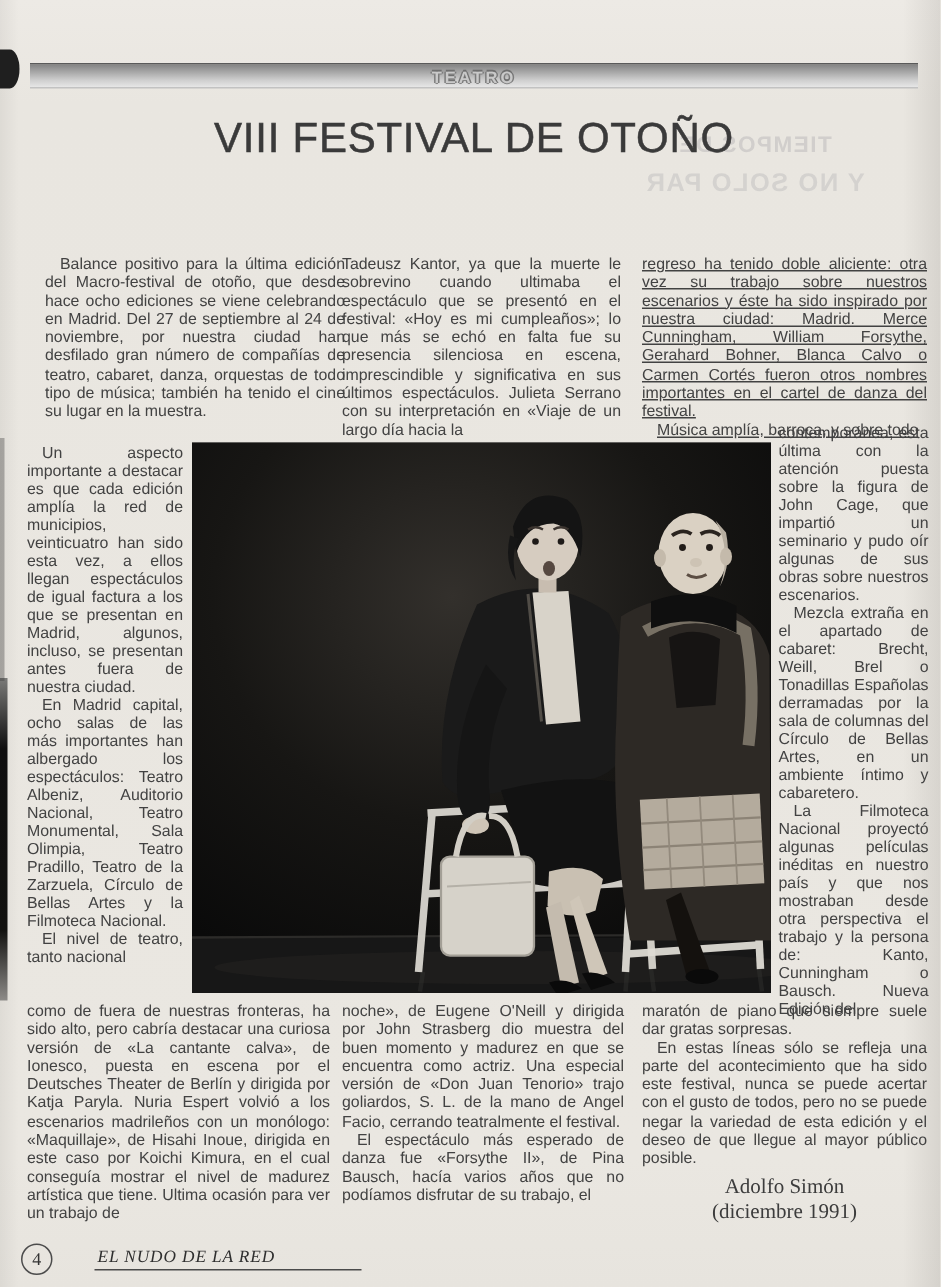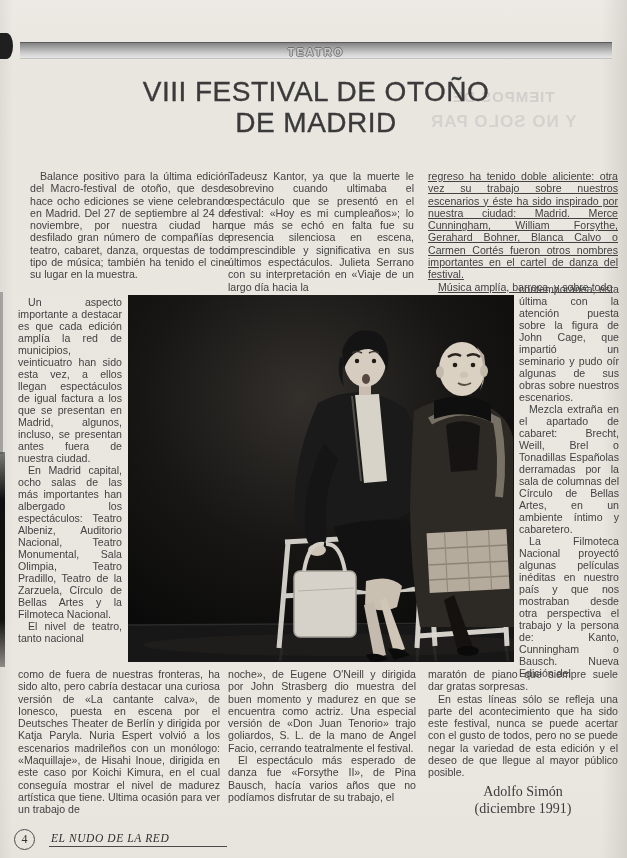--- a/index.html
+++ b/index.html
@@ -54,21 +54,21 @@
   figure.photo{position:absolute;left:128px;top:295px;width:386px;height:367px;margin:0;background:#0d0d0d;}
   figure.photo svg{display:block;width:100%;height:100%;}
   
   .footer{position:absolute;left:14px;top:827px;height:24px;display:flex;align-items:center;}
   .pagenum{
     width:19px;height:19px;border:1.6px solid #4c4c4c;border-radius:50%;
     display:flex;align-items:center;justify-content:center;
     font-family:"Liberation Serif",serif;font-size:12px;color:#333;
   }
   .pub{
-    margin-left:14px;font-family:"Liberation Serif",serif;font-style:italic;
+    margin-left:28px;font-family:"Liberation Serif",serif;font-style:italic;
     font-size:11.5px;letter-spacing:.6px;color:#2f2f2f;
     border-bottom:1px solid #4a4a4a;padding:0 58px 2px 2px;
   }
   
   .ghost{
     position:absolute;transform:scaleX(-1);font-weight:bold;color:rgba(125,125,132,.22);
     letter-spacing:1px;white-space:nowrap;
   }
   .ghost.g1{left:452px;top:88px;font-size:15px;}
   .ghost.g2{left:430px;top:112px;font-size:17px;color:rgba(130,130,138,.20);}
@@ -85,21 +85,20 @@
 
   <div class="ghost g1">TIEMPOS DE</div>
   <div class="ghost g2">Y NO SOLO PAR</div>
 
   <div class="banner">
     <span>TEATRO</span>
   </div>
 
   <div class="headline">
     <div>VIII FESTIVAL DE OTOÑO</div>
-    <div>DE MADRID</div>
   </div>
 
   <div class="tb c1-top">
     <p>Balance positivo para la última edición del Macro-festival de otoño, que desde hace ocho ediciones se viene celebrando en Madrid. Del 27 de septiembre al 24 de noviembre, por nuestra ciudad han desfilado gran número de compañías de teatro, cabaret, danza, orquestas de todo tipo de música; también ha tenido el cine su lugar en la muestra.</p>
   </div>
   <div class="tb narrow c1-mid">
     <p>Un aspecto importante a destacar es que cada edición amplía la red de municipios, veinticuatro han sido esta vez, a ellos llegan espectáculos de igual factura a los que se presentan en Madrid, algunos, incluso, se presentan antes fuera de nuestra ciudad.</p>
     <p>En Madrid capital, ocho salas de las más importantes han albergado los espectáculos: Teatro Albeniz, Auditorio Nacional, Teatro Monumental, Sala Olimpia, Teatro Pradillo, Teatro de la Zarzuela, Círculo de Bellas Artes y la Filmoteca Nacional.</p>
     <p>El nivel de teatro, tanto nacional</p>
   </div>

